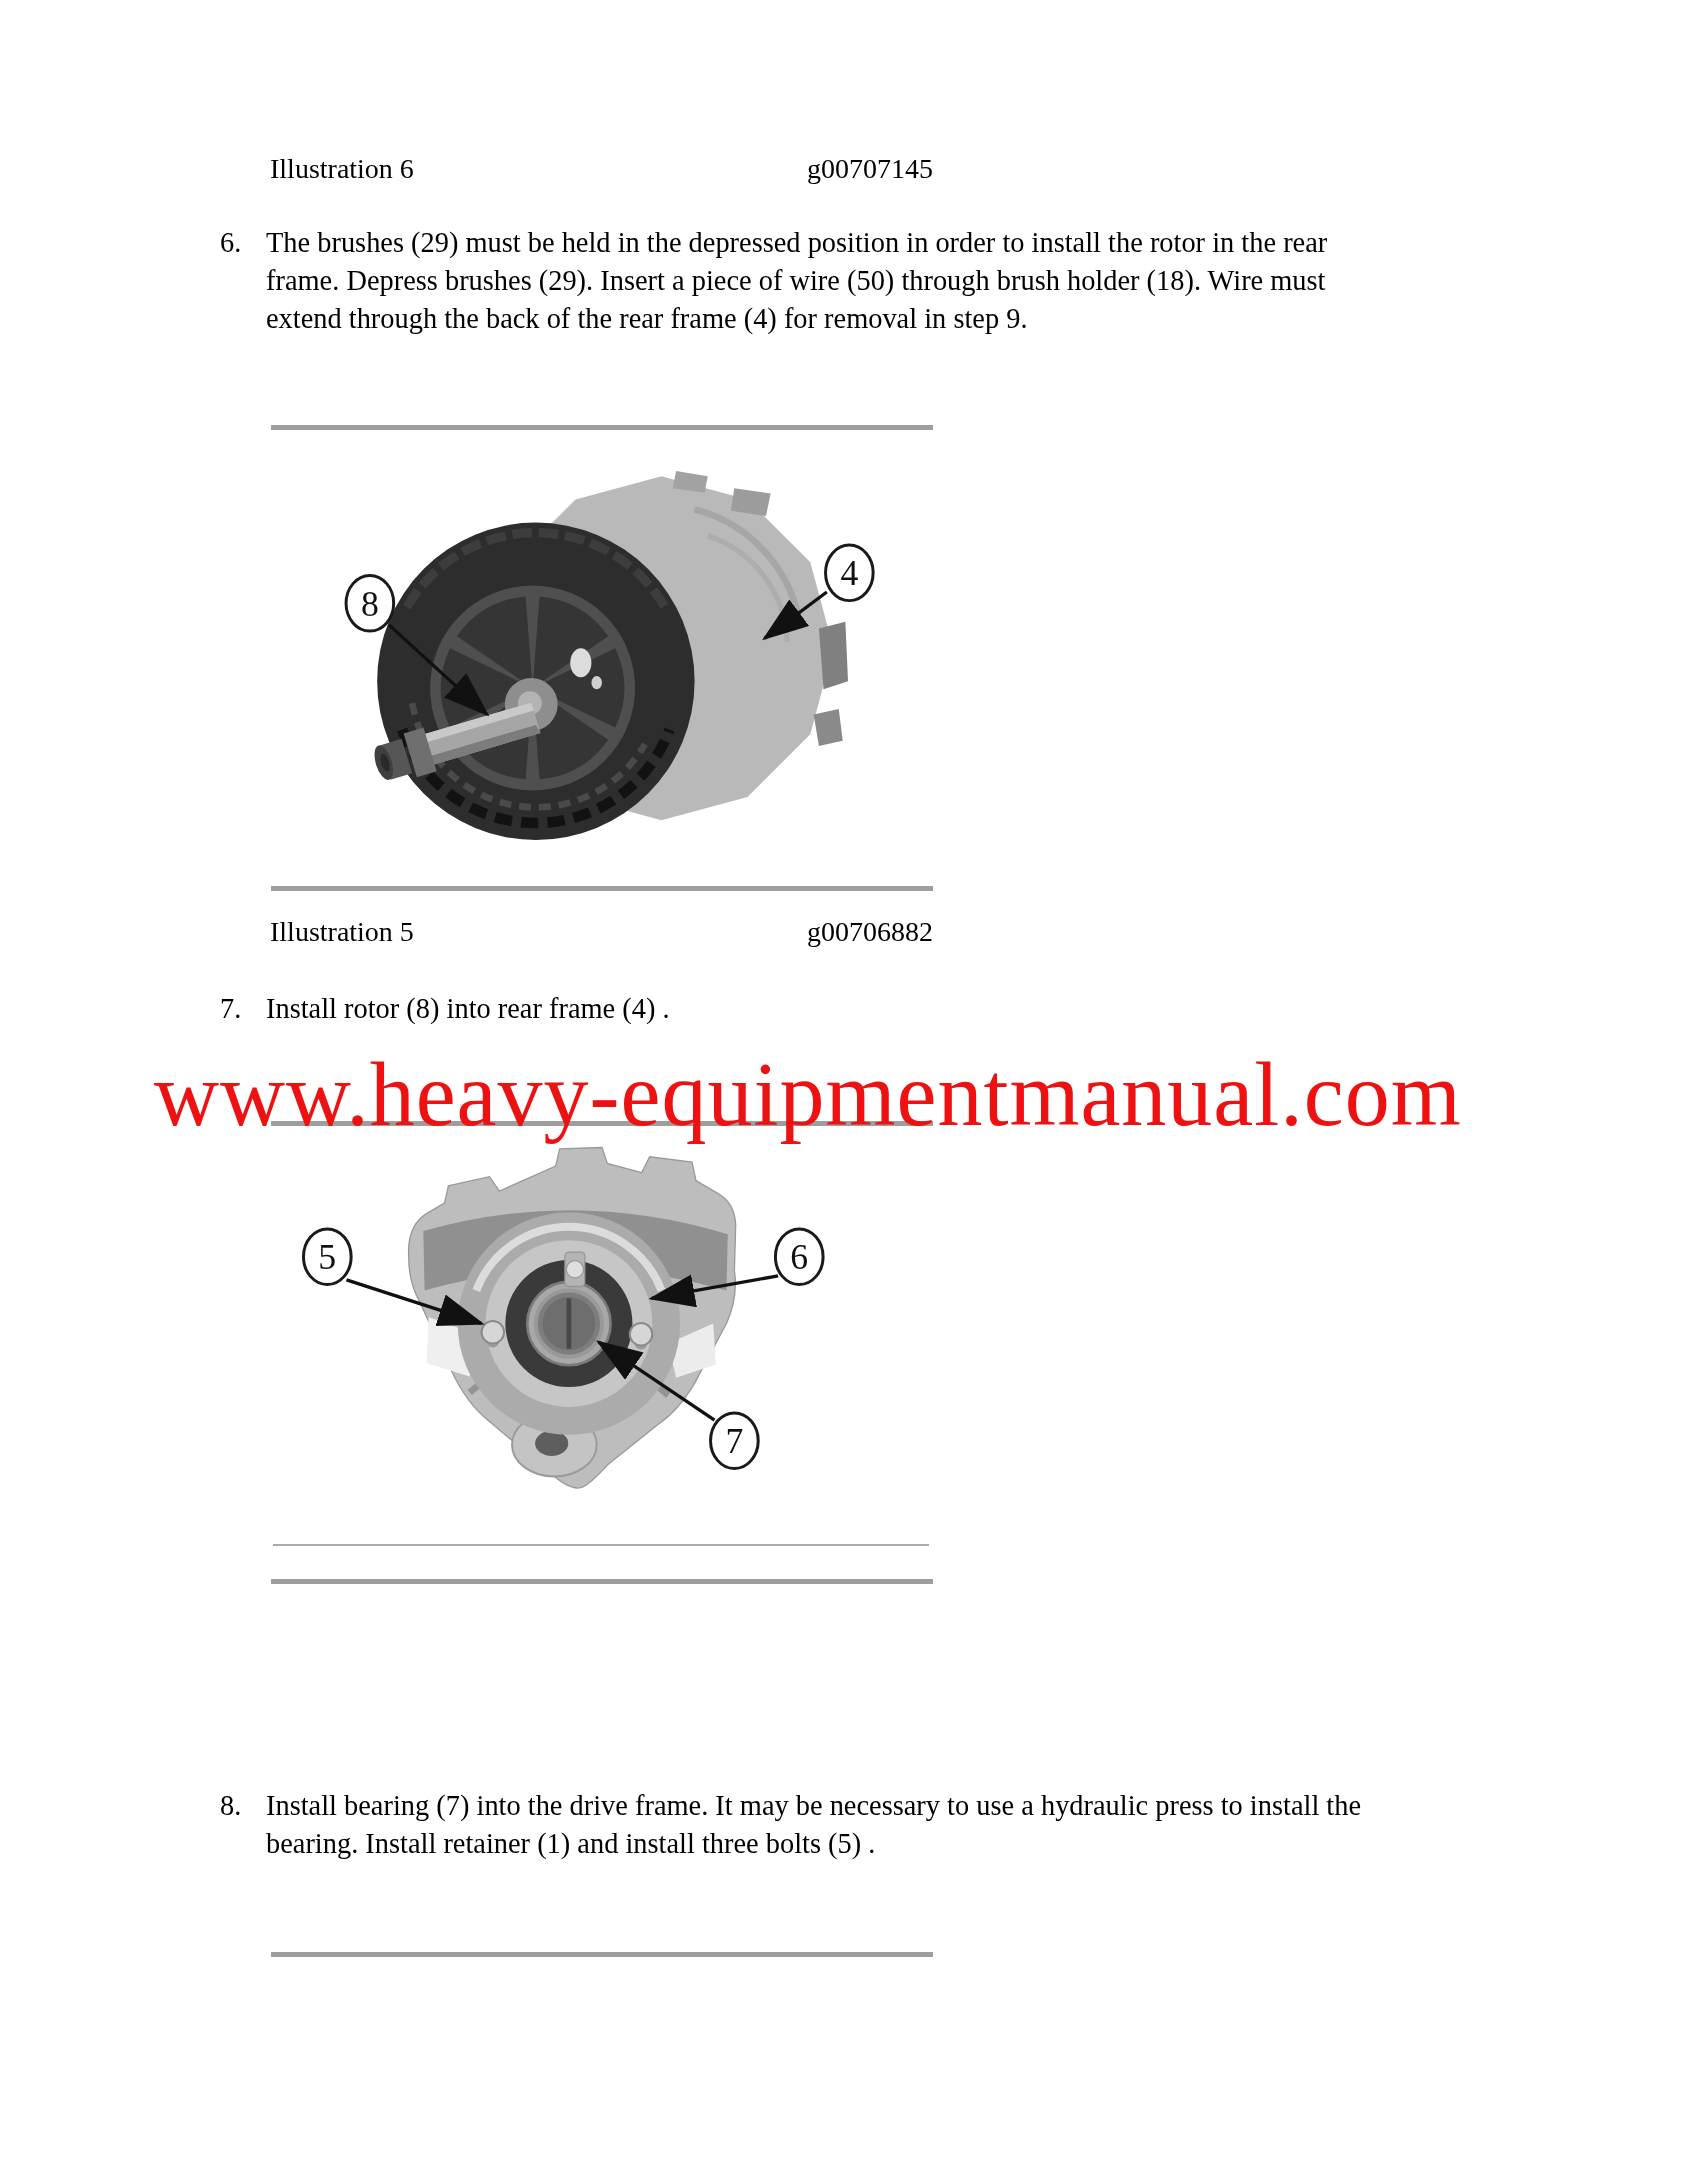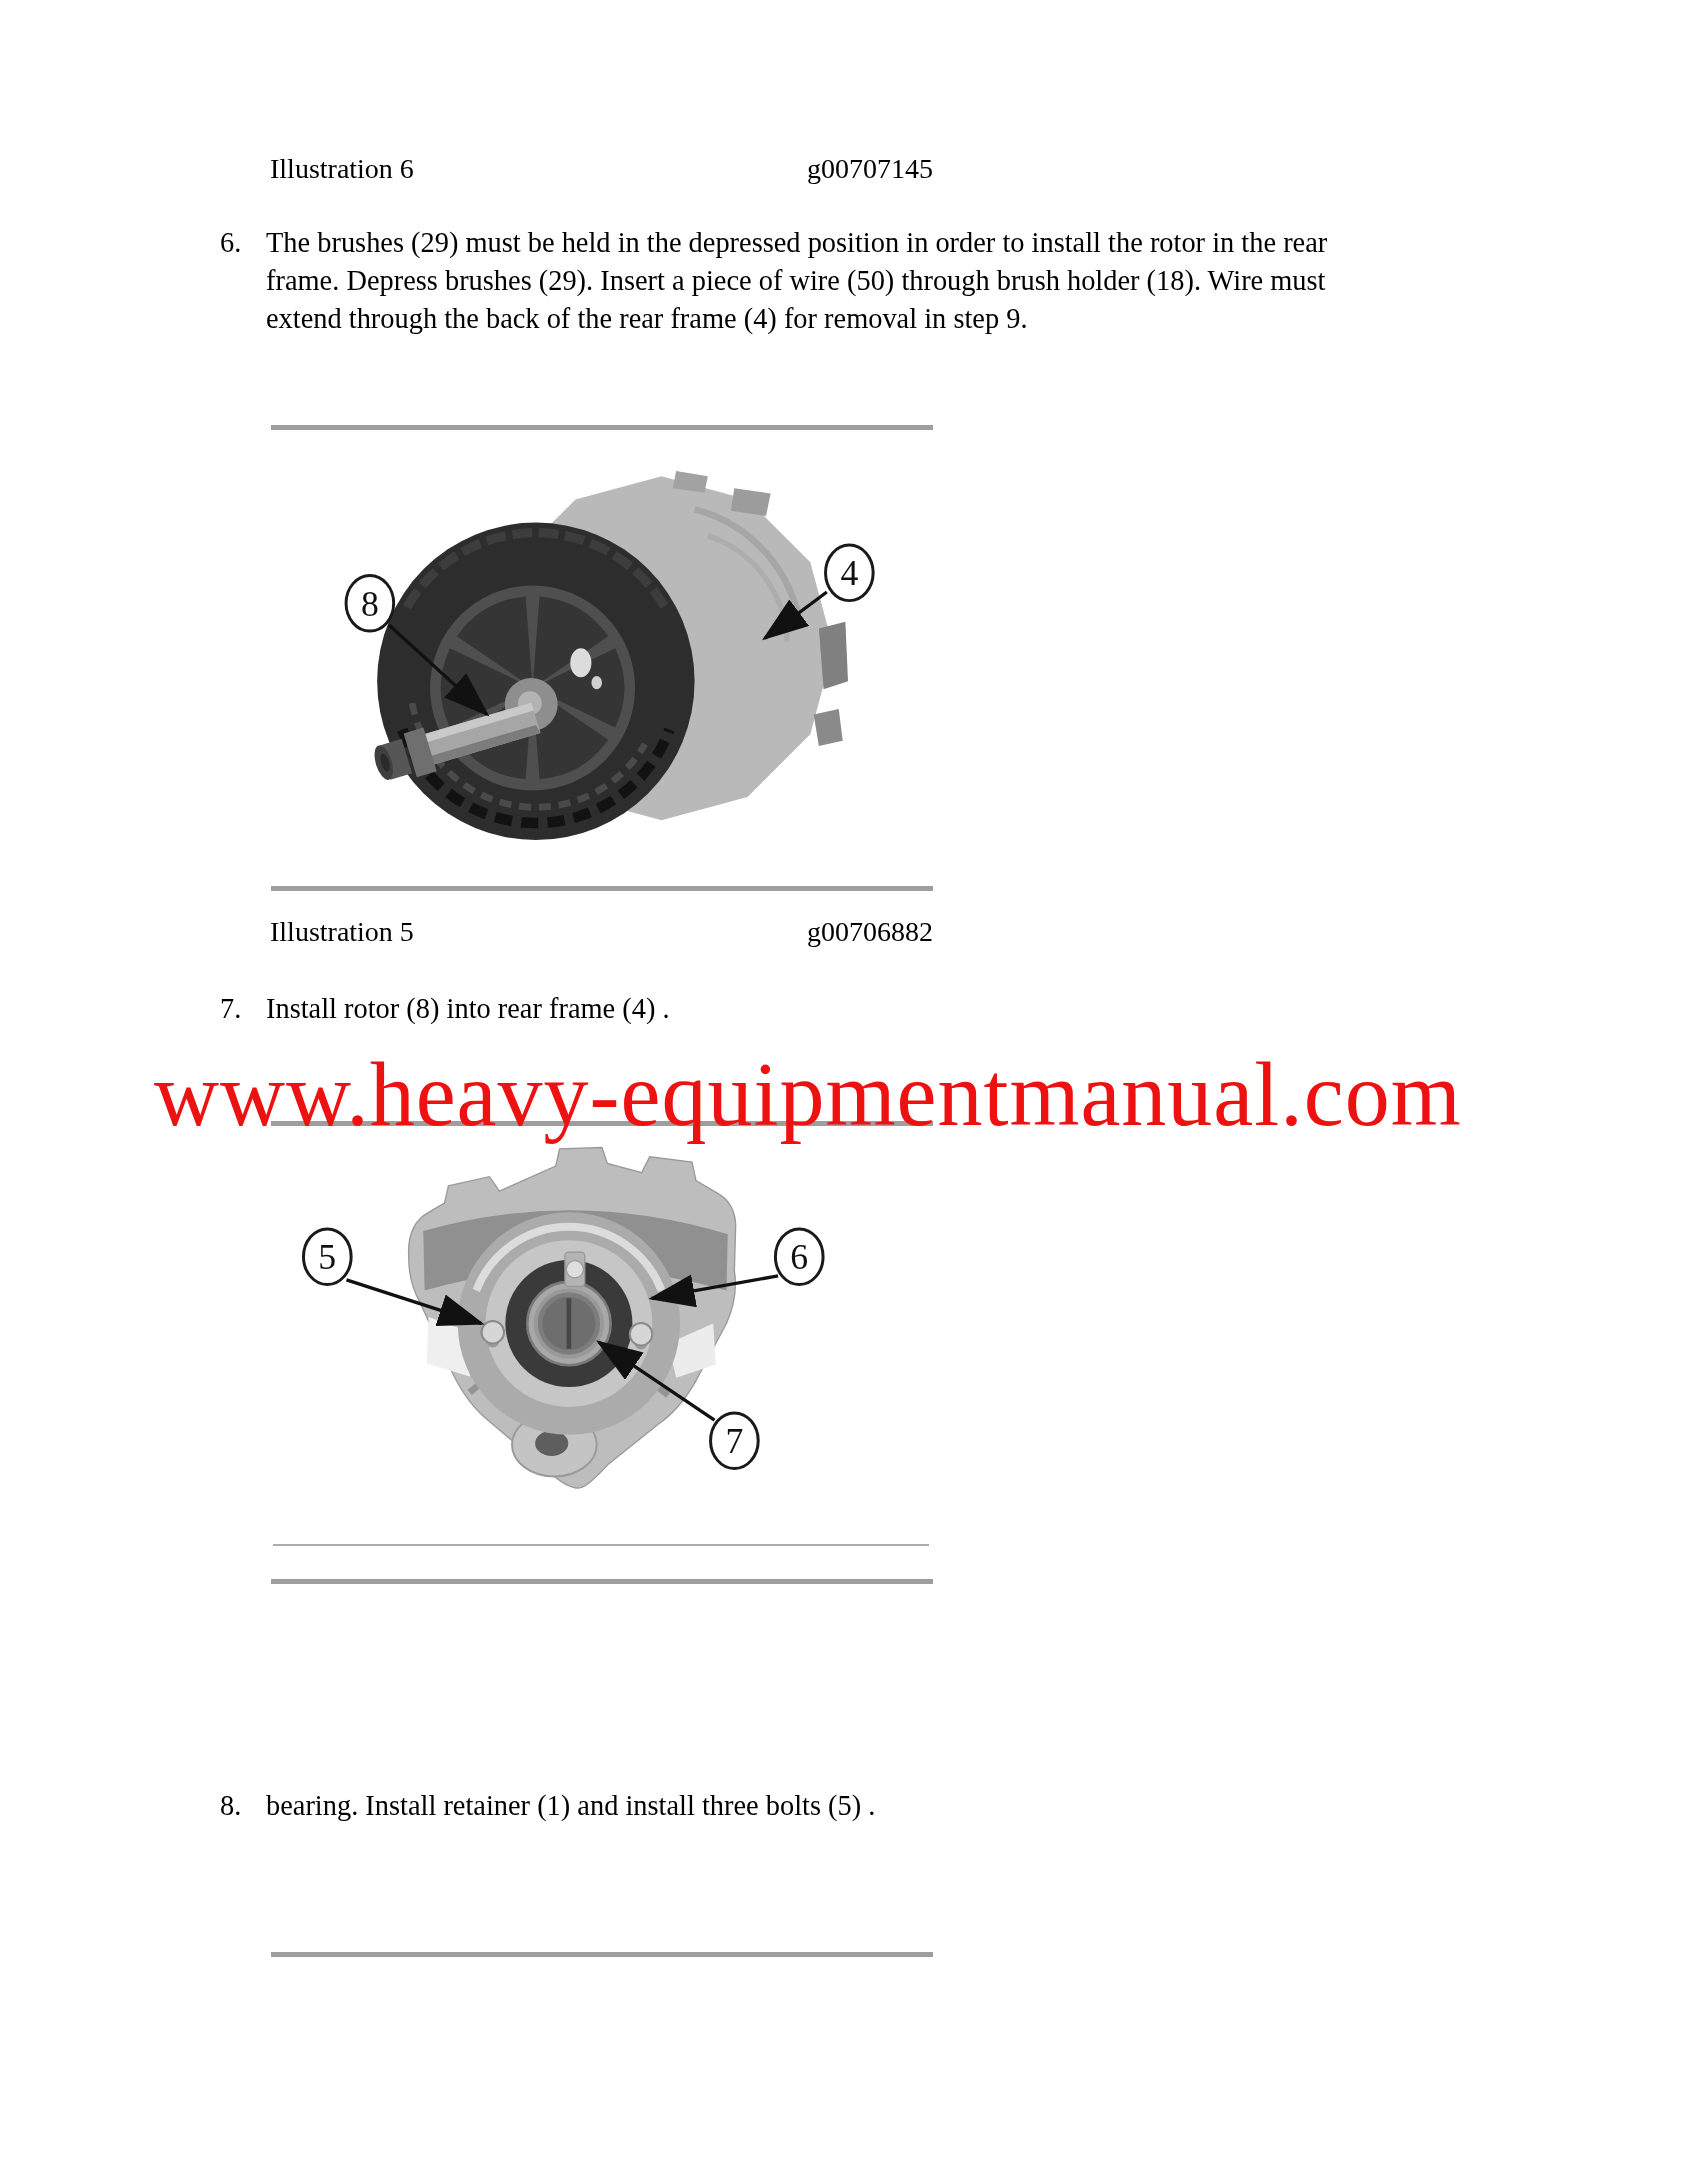--- a/index.html
+++ b/index.html
@@ -194,20 +194,21 @@
     </g>
   </svg>
   <div class="thin-line" style="top:1544px"></div>
   <div class="bar" style="top:1579px;height:5.3px"></div>
 
 
 
   <div class="step" style="top:1787px">
     <span class="step-num">8.</span>
     <div class="step-body">
+      <div class="ln">Install bearing (7) into the drive frame. It may be necessary to use a hydraulic press to install the</div>
       <div class="ln">bearing. Install retainer (1) and install three bolts (5) .</div>
     </div>
   </div>
 
   <div class="bar" style="top:1952px"></div>
 
   <div class="watermark">www.heavy-equipmentmanual.com</div>
 
 </div>
 

